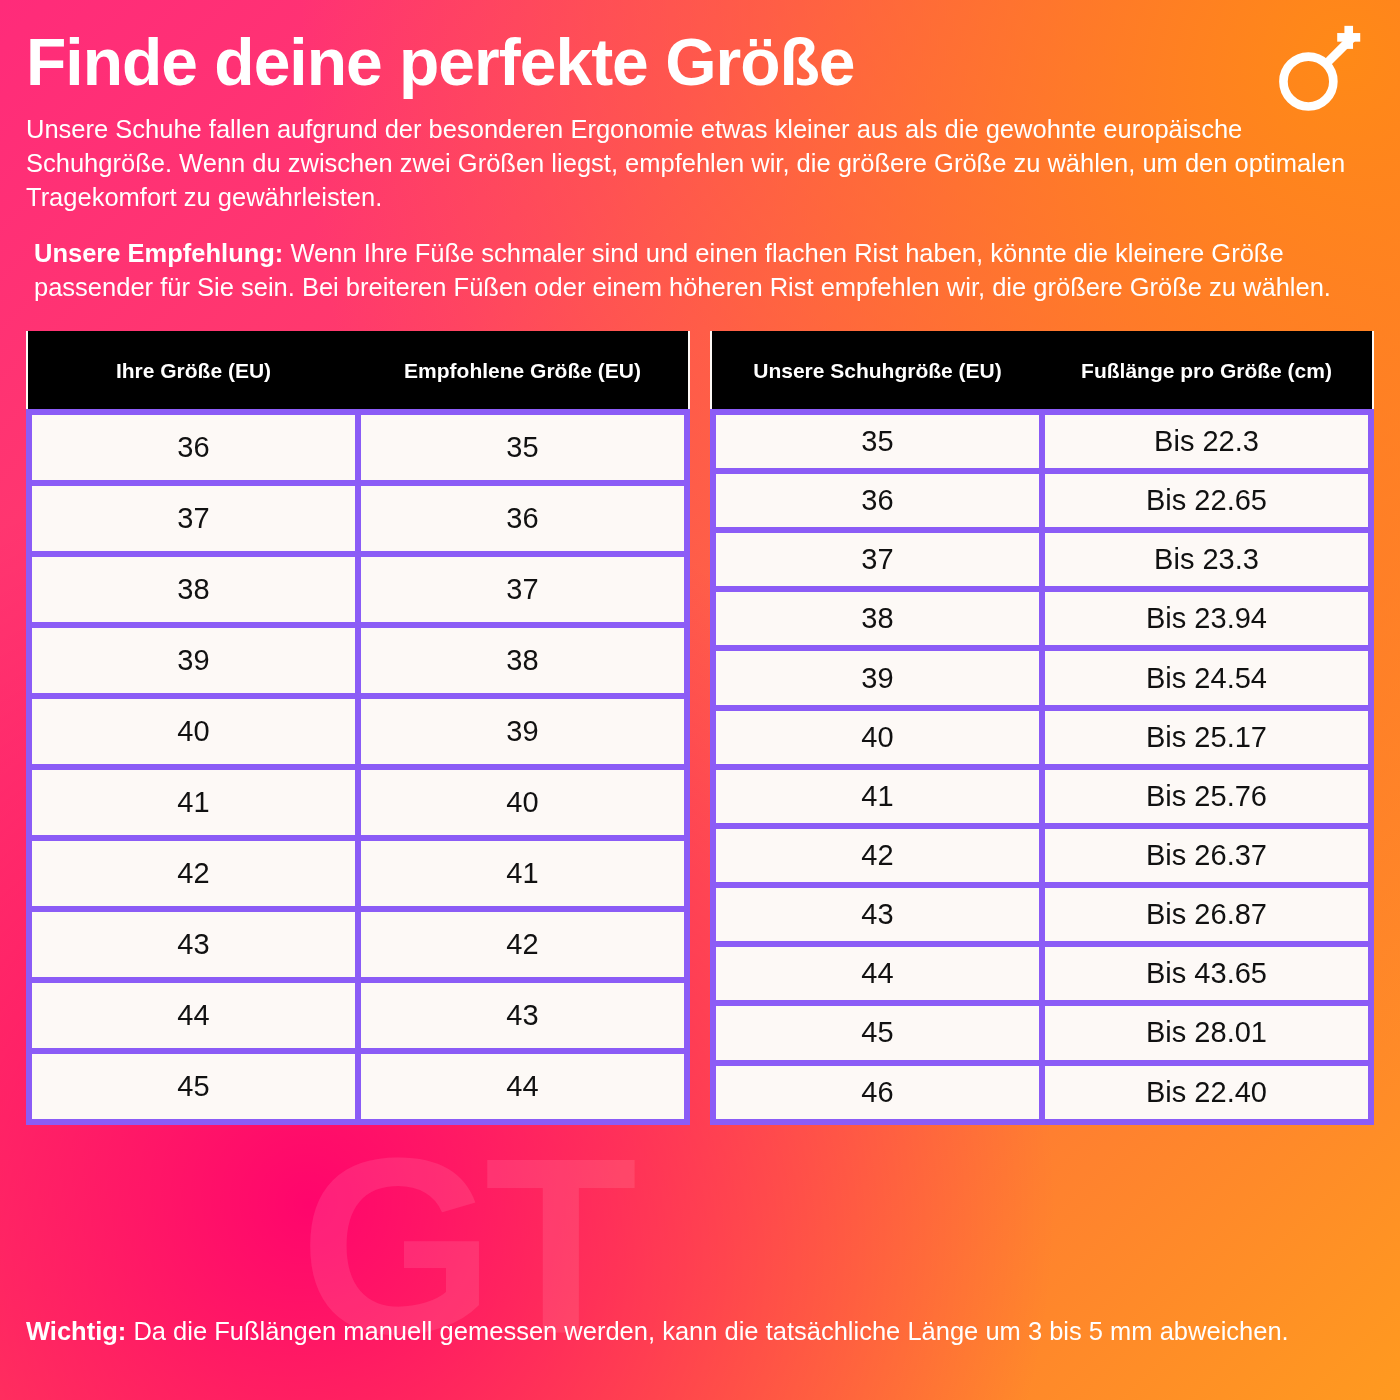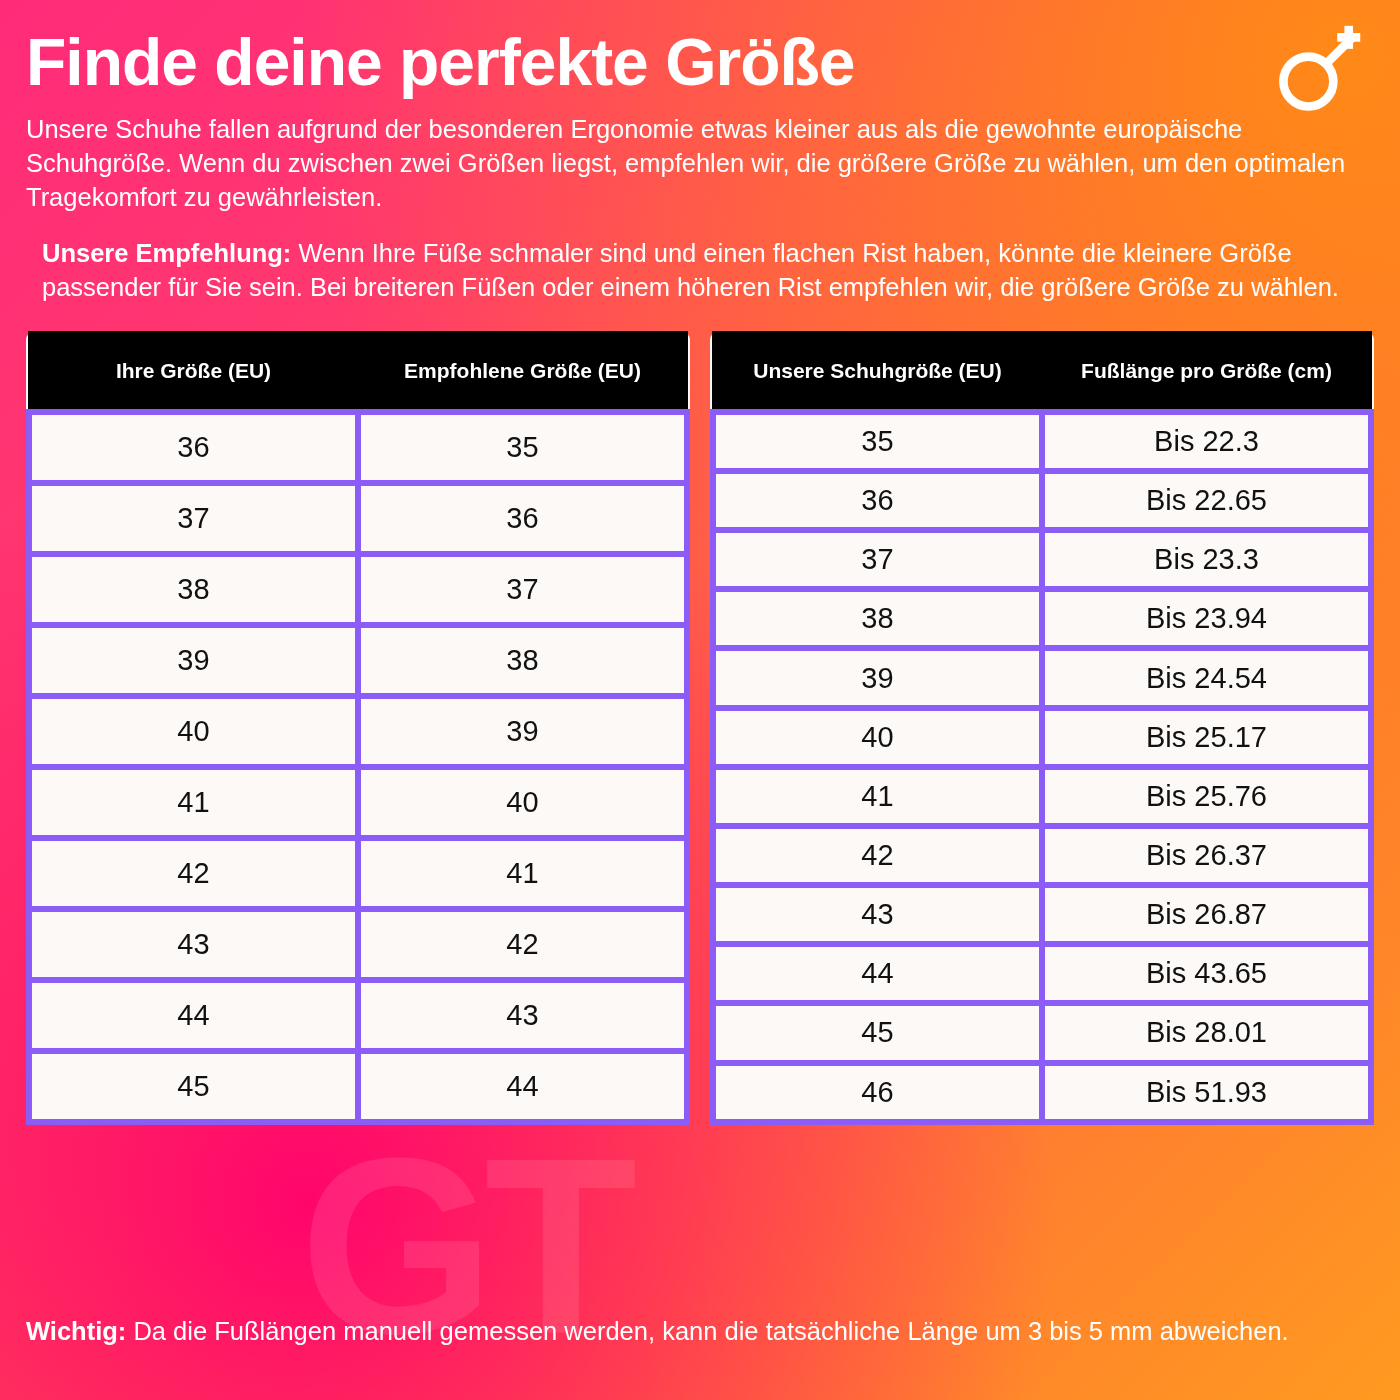--- a/index.html
+++ b/index.html
@@ -56,21 +56,21 @@
   p.intro {
     margin: 16px 0 22px 0;
     font-size: 25.5px;
     line-height: 1.33;
     color: #ffffff;
     position: relative;
     z-index: 2;
     max-width: 1350px;
   }
   p.recommend {
-    margin: 0 0 26px 16px;
+    margin: 0 0 26px 8px;
     font-size: 25.5px;
     line-height: 1.33;
     color: #ffffff;
     position: relative;
     z-index: 2;
     max-width: 1350px;
   }
   .bold {
     font-weight: 700;
   }
@@ -78,21 +78,20 @@
     display: flex;
     gap: 20px;
     position: relative;
     z-index: 2;
   }
   table {
     border-collapse: collapse;
     width: 672px;
     table-layout: fixed;
     background: #fdf9f6;
-    border-radius: 9px;
   }
   table.left { width: 676px; }
   table.right { width: 676px; }
   thead th {
     background: #000000;
     color: #ffffff;
     font-size: 21px;
     font-weight: 700;
     padding: 26px 6px;
     text-align: center;
@@ -240,21 +239,21 @@
         <tr>
             <td>44</td>
             <td>Bis 43.65</td>
           </tr>
         <tr>
             <td>45</td>
             <td>Bis 28.01</td>
           </tr>
         <tr>
             <td>46</td>
-            <td>Bis 51.93</td>
+            <td>Bis 22.40</td>
           </tr>
       </tbody>
     </table>
 
   </div>
 
   <p class="footnote"><span class="bold">Wichtig:</span><span> Da die Fußlängen manuell gemessen werden, kann die tatsächliche Länge um 3 bis 5 mm abweichen.</span></p>
 
 </div>
 

